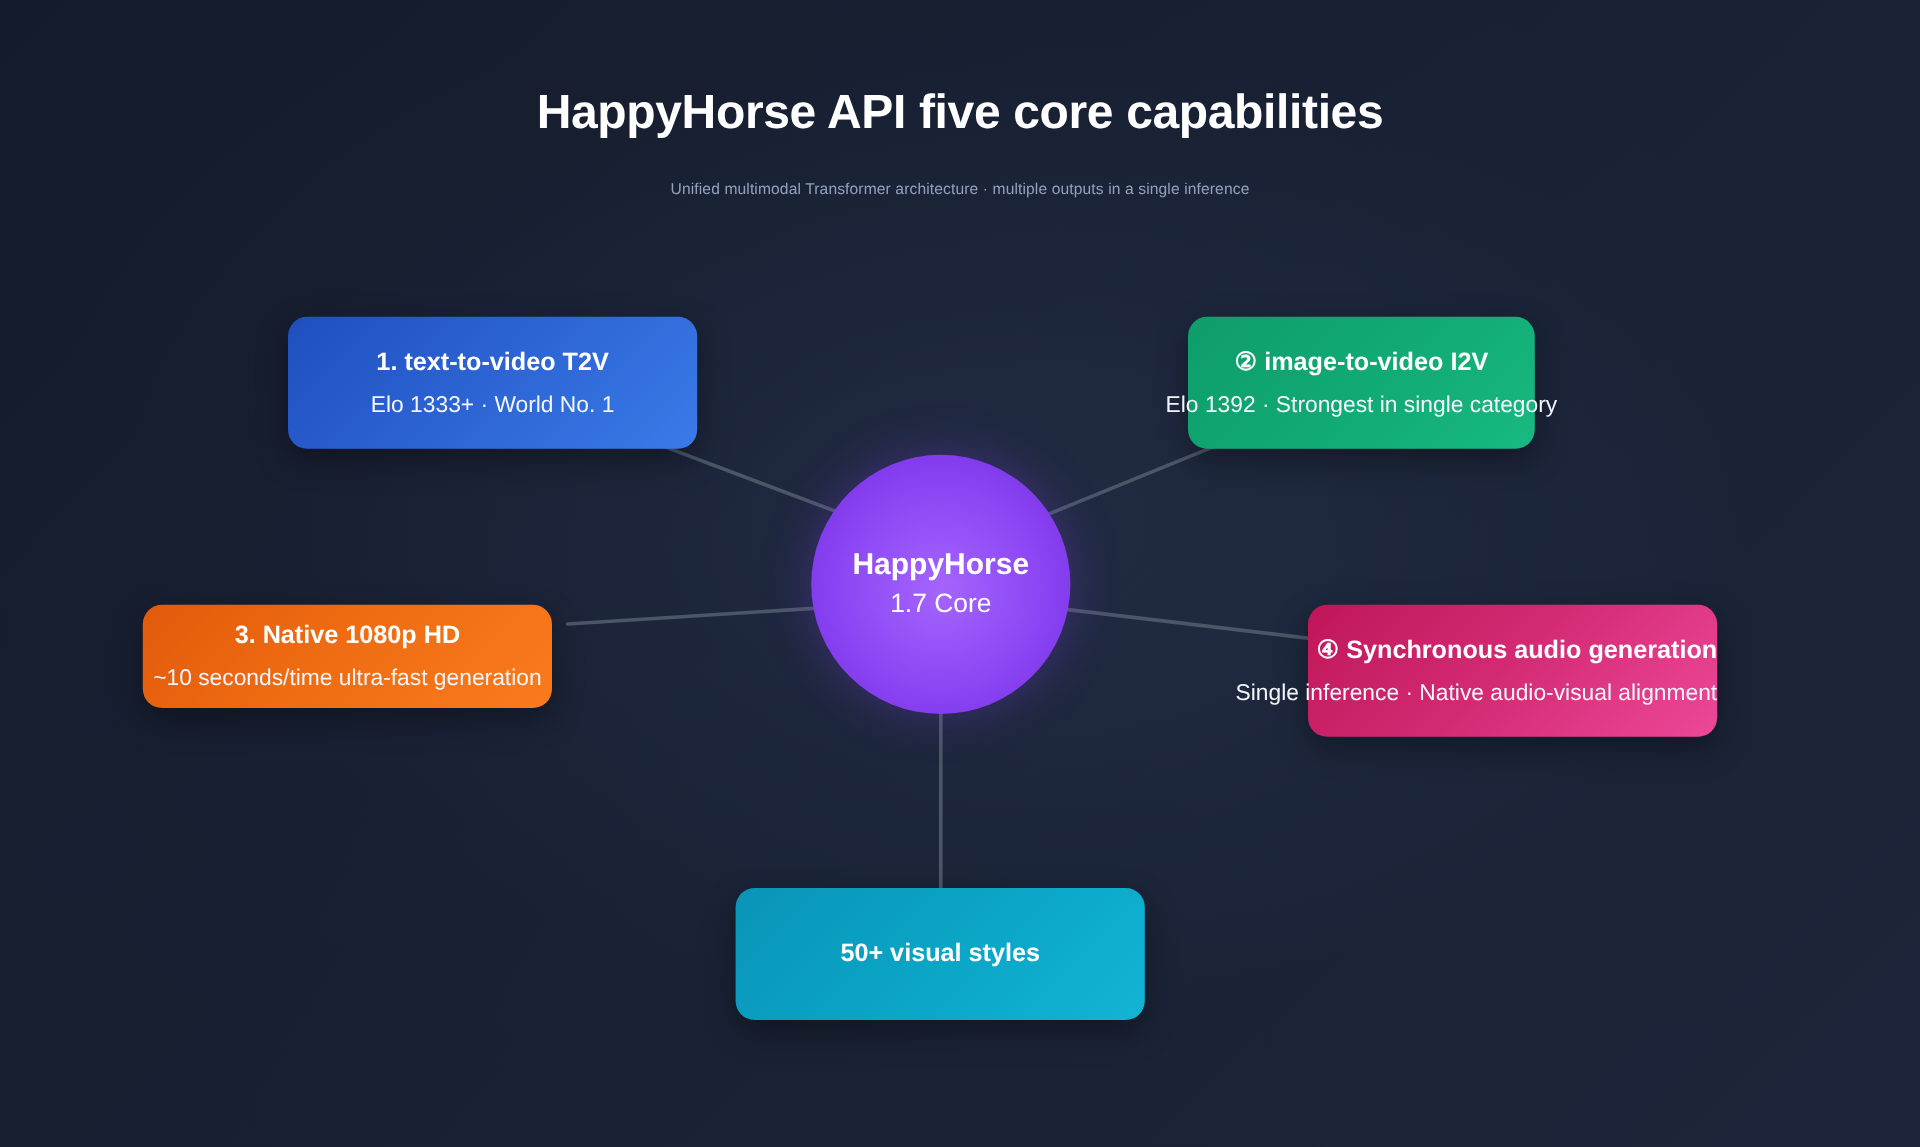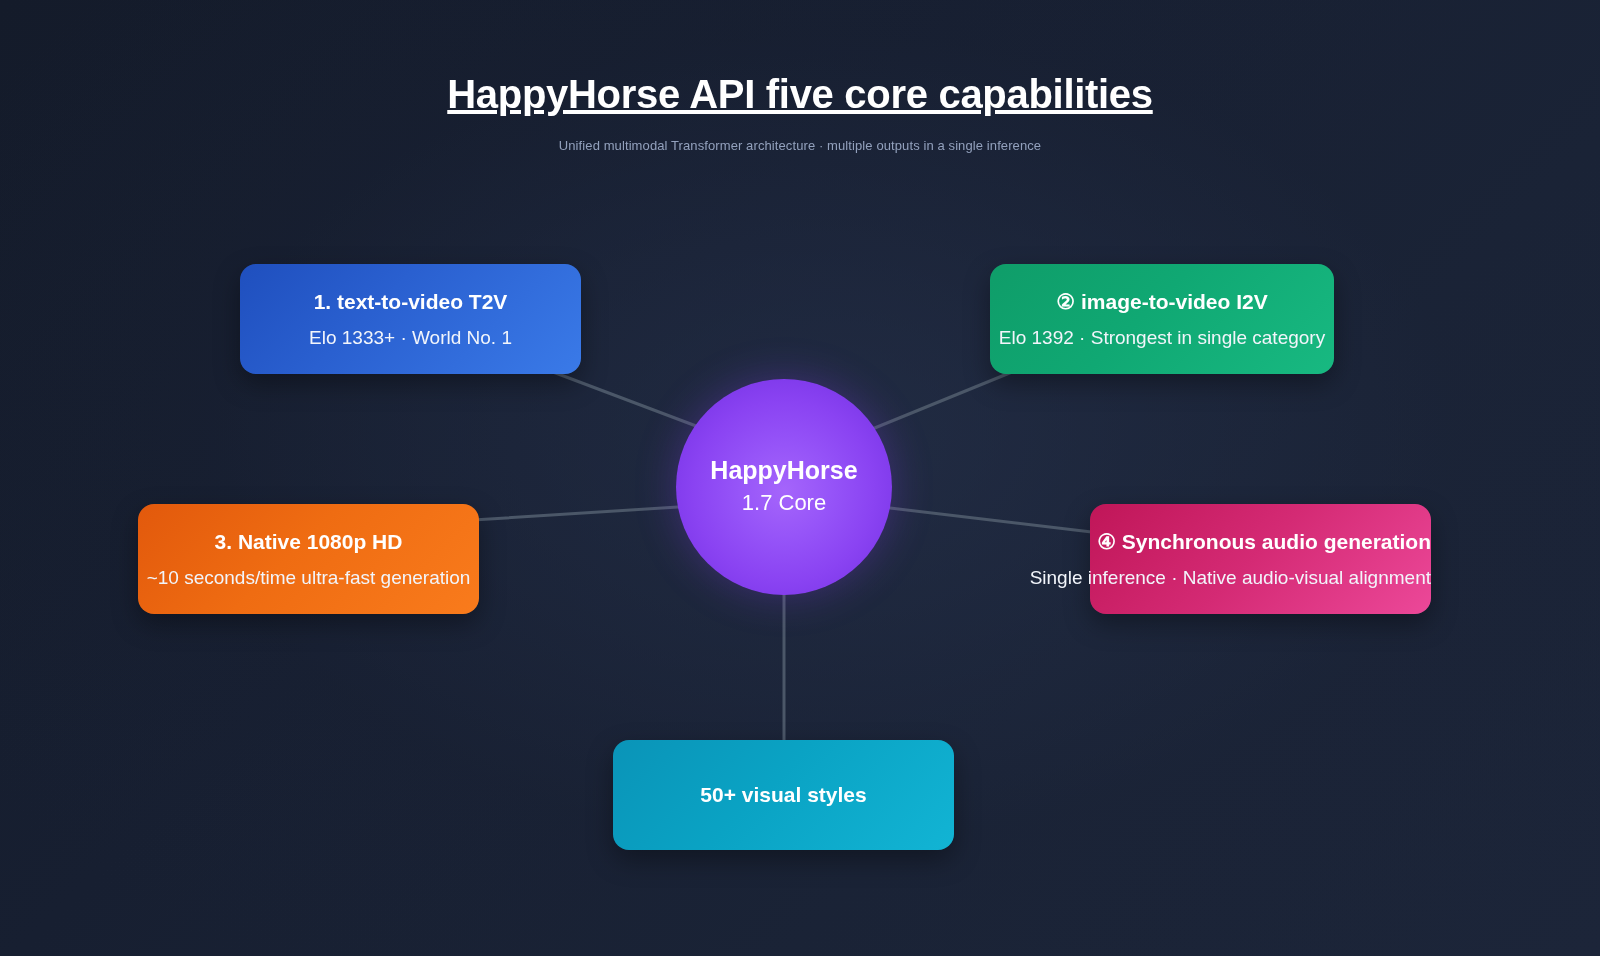--- a/index.html
+++ b/index.html
@@ -32,24 +32,23 @@
     pointer-events: none;
   }
   .title {
     margin: 0;
     padding-top: 70px;
     font-size: 40px;
     font-weight: bold;
     color: #ffffff;
     letter-spacing: -0.3px;
     line-height: 1.2;
-    text-decoration: underline;
   }
   .subtitle {
-    margin: 4px;
+    margin: 16px;
     padding-top: 16px;
     font-size: 13px;
     font-weight: normal;
     color: #93a1bd;
     letter-spacing: 0.1px;
   }
 
   
   #links {
     position: absolute;
@@ -121,30 +120,30 @@
     left: 240px;
     top: 264px;
     width: 341px;
     height: 110px;
     background: linear-gradient(135deg, #1f4fbe 0%, #2a60d0 40%, #3a7ae8 100%);
   }
   
   #card-i2v {
     left: 990px;
     top: 264px;
-    width: 344px;
+    width: 289px;
     height: 110px;
     background: linear-gradient(135deg, #0f9d69 0%, #10a873 45%, #18b981 100%);
   }
   
   #card-hd {
-    left: 138px;
+    left: 119px;
     top: 504px;
     width: 341px;
-    height: 110px;
+    height: 86px;
     background: linear-gradient(135deg, #e2590c 0%, #ef6c12 45%, #f97b1c 100%);
   }
   
   #card-audio {
     left: 1090px;
     top: 504px;
     width: 341px;
     height: 110px;
     background: linear-gradient(135deg, #c01658 0%, #d42a74 48%, #ec4899 100%);
     align-items: flex-end;

